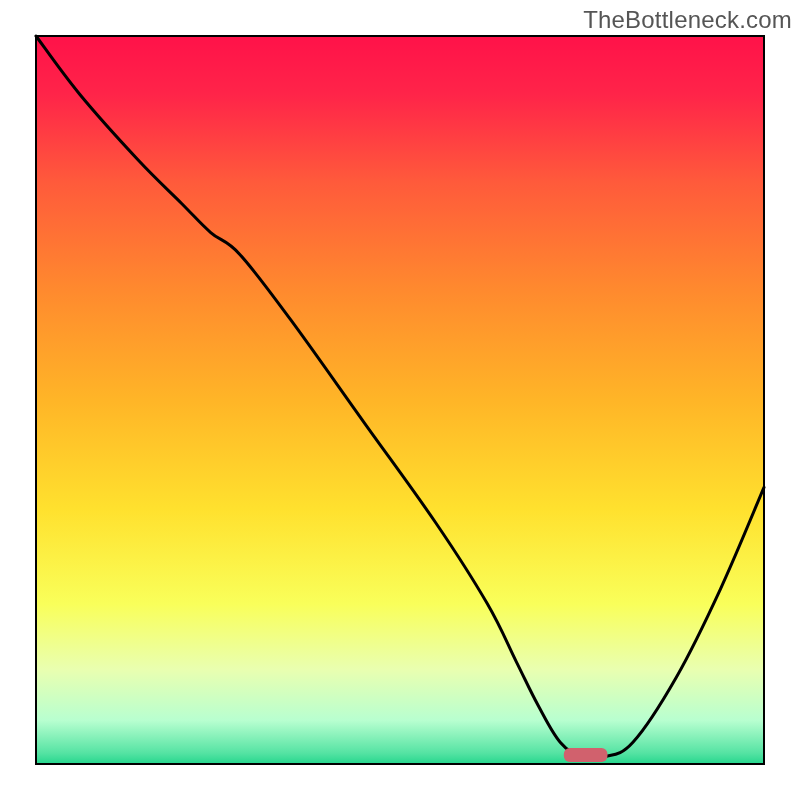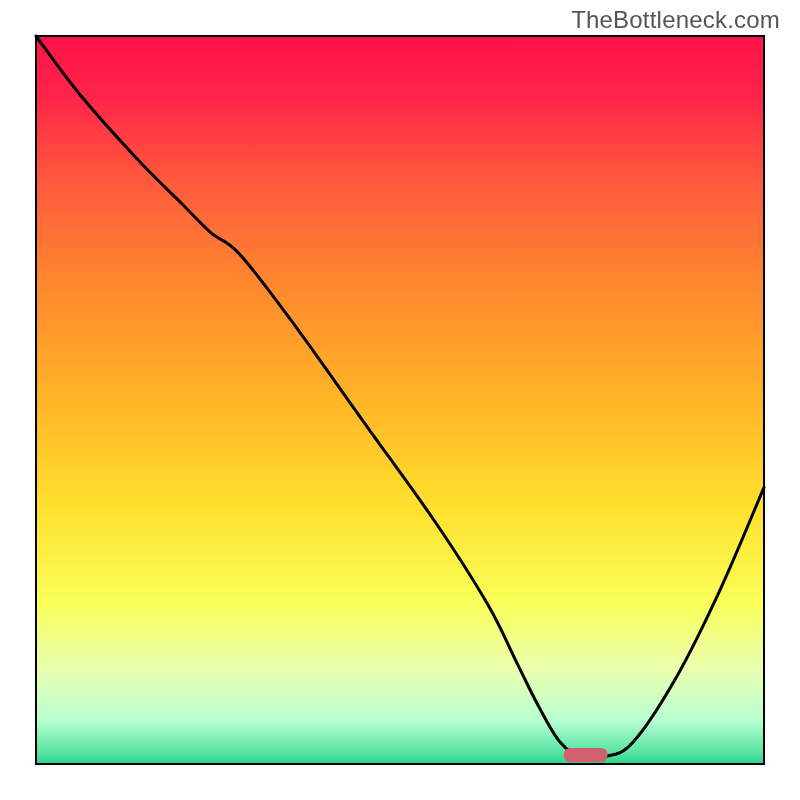--- a/index.html
+++ b/index.html
@@ -11,21 +11,21 @@
     background: #fff;
   }
   .chart-wrap {
     position: relative;
     width: 800px;
     height: 800px;
   }
   .watermark {
     position: absolute;
     top: 6px;
-    right: 20px;
+    right: 8px;
     font-family: Arial, Helvetica, sans-serif;
     font-size: 24px;
     font-weight: 500;
     color: #555;
     letter-spacing: 0.2px;
     user-select: none;
     pointer-events: none;
   }
   svg {
     display: block;

